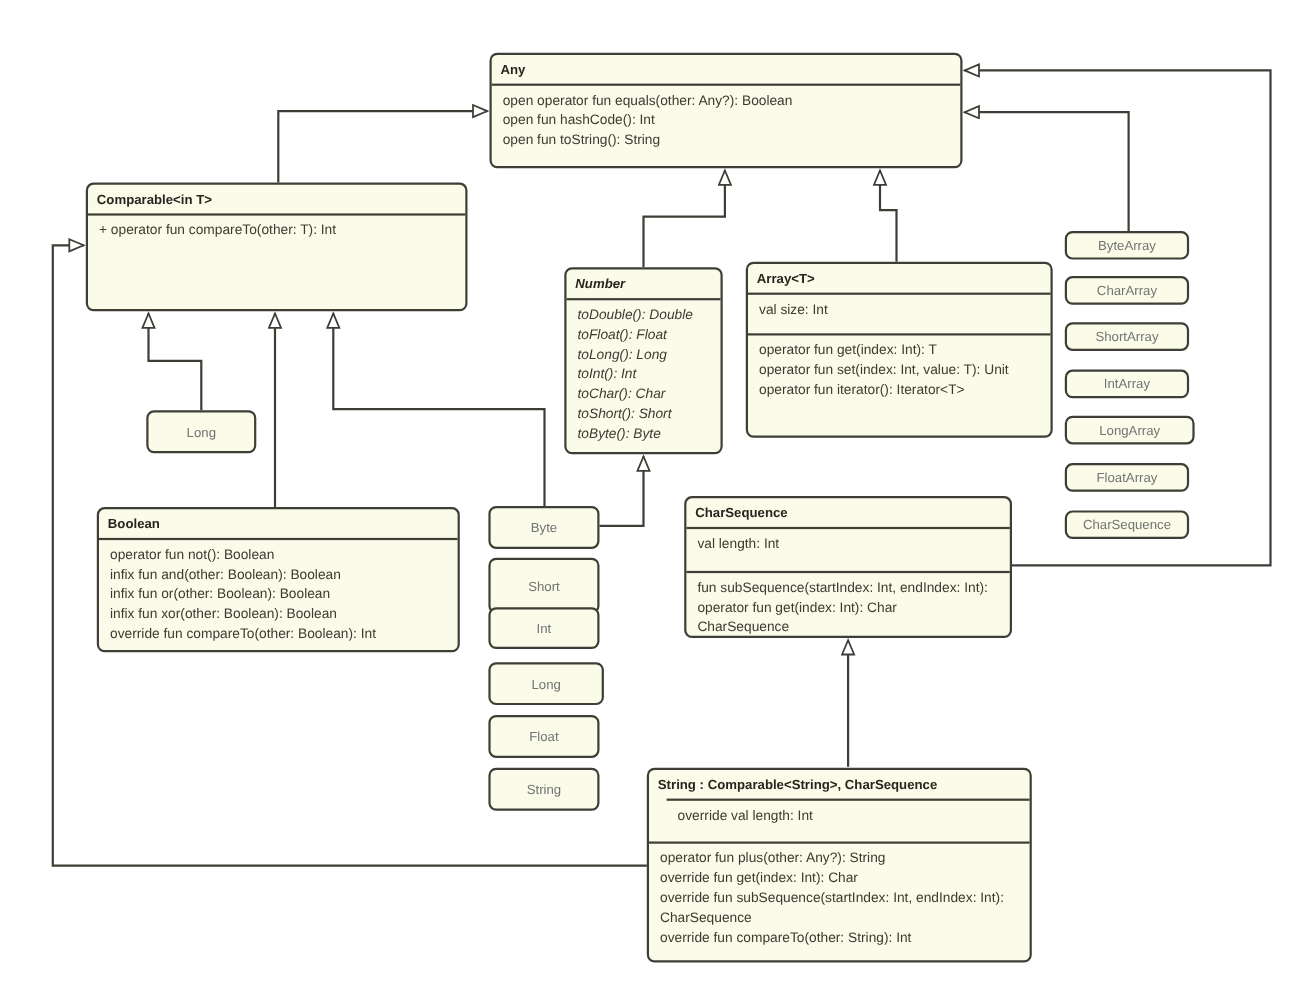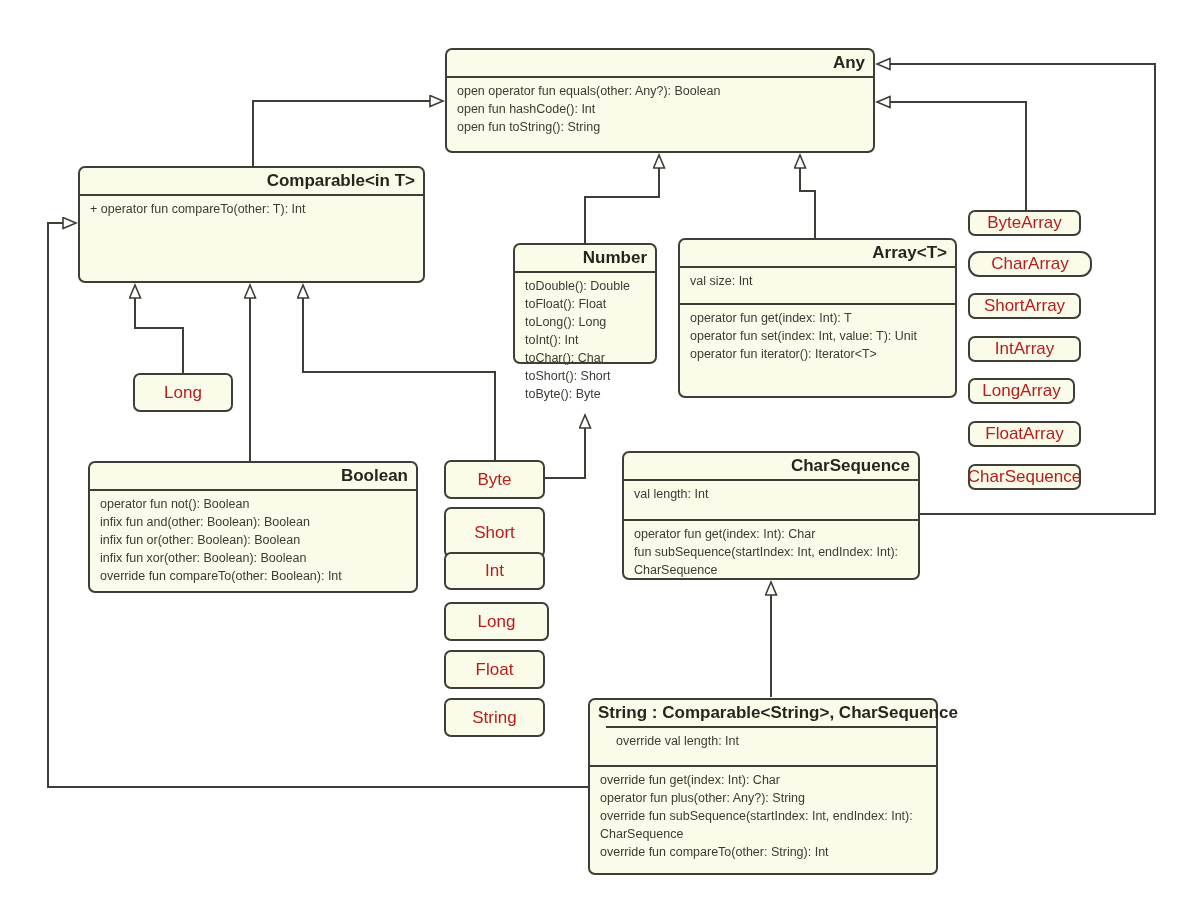--- a/index.html
+++ b/index.html
@@ -13,44 +13,44 @@
   #edges{position:absolute;left:0;top:0;width:1186px;height:908px;pointer-events:none;}
   .uml-box{
     position:absolute;
     box-sizing:border-box;
     background:#fbfbe9;
     border:2px solid #3e3e36;
     border-radius:7px;
     color:#3b3b32;
   }
   .uml-title{
-    font-size:17px;
+    font-size:12px;
     font-weight:bold;
     color:#26261f;
-    text-align:right;
+    text-align:left;
     line-height:16px;
     padding:5px 8px;
     white-space:nowrap;
   }
   .uml-section{
     border-top:2px solid #3e3e36;
     box-sizing:border-box;
     padding:4px 10px;
     font-size:12.5px;
     line-height:18px;
     white-space:nowrap;
   }
   .label-box{
     display:flex;
     align-items:center;
     justify-content:center;
   }
   .label-box .uml-title{
     font-weight:normal;
-    color:#b91c1c;
+    color:#737373;
     padding:0;
   }
 </style>
 </head>
 <body>
 
 <div id="canvas">
   <svg id="edges" width="1186" height="908" viewBox="0 0 1186 908" xmlns="http://www.w3.org/2000/svg">
     <defs>
       <marker id="arrow-tri" markerWidth="16" markerHeight="14" refX="14" refY="6.5" orient="auto" markerUnits="userSpaceOnUse">
@@ -76,21 +76,21 @@
         <div class="uml-line">open fun hashCode(): Int</div>
         <div class="uml-line">open fun toString(): String</div>
       </div>
     </div>
     <div class="uml-box" style="left: 78px; top: 166px; width: 347px; height: 117px;">
       <div class="uml-title">Comparable&lt;in T&gt;</div>
       <div class="uml-section">
         <div class="uml-line">+ operator fun compareTo(other: T): Int</div>
       </div>
     </div>
-    <div class="uml-box" style="left: 513px; top: 243px; width: 144px; height: 121px;">
+    <div class="uml-box" style="left: 513px; top: 243px; width: 144px; height: 170px; font-style: italic;">
       <div class="uml-title">Number</div>
       <div class="uml-section">
         <div class="uml-line">toDouble(): Double</div>
         <div class="uml-line">toFloat(): Float</div>
         <div class="uml-line">toLong(): Long</div>
         <div class="uml-line">toInt(): Int</div>
         <div class="uml-line">toChar(): Char</div>
         <div class="uml-line">toShort(): Short</div>
         <div class="uml-line">toByte(): Byte</div>
       </div>
@@ -115,33 +115,33 @@
         <div class="uml-line">infix fun xor(other: Boolean): Boolean</div>
         <div class="uml-line">override fun compareTo(other: Boolean): Int</div>
       </div>
     </div>
     <div class="uml-box" style="left: 622px; top: 451px; width: 298px; height: 129px;">
       <div class="uml-title">CharSequence</div>
       <div class="uml-section" style="height: 40px;">
         <div class="uml-line">val length: Int</div>
       </div>
       <div class="uml-section">
+        <div class="uml-line">fun subSequence(startIndex: Int, endIndex: Int):</div>
         <div class="uml-line">operator fun get(index: Int): Char</div>
-        <div class="uml-line">fun subSequence(startIndex: Int, endIndex: Int):</div>
         <div class="uml-line">CharSequence</div>
       </div>
     </div>
     <div class="uml-box" style="left: 588px; top: 698px; width: 350px; height: 177px;">
       <div class="uml-title">String : Comparable&lt;String&gt;, CharSequence</div>
       <div class="uml-section" style="height: 39px; margin-left: 16px;">
         <div class="uml-line">override val length: Int</div>
       </div>
       <div class="uml-section">
+        <div class="uml-line">operator fun plus(other: Any?): String</div>
         <div class="uml-line">override fun get(index: Int): Char</div>
-        <div class="uml-line">operator fun plus(other: Any?): String</div>
         <div class="uml-line">override fun subSequence(startIndex: Int, endIndex: Int):</div>
         <div class="uml-line">CharSequence</div>
         <div class="uml-line">override fun compareTo(other: String): Int</div>
       </div>
     </div>
     <div class="uml-box label-box" style="left: 133px; top: 373px; width: 100px; height: 39px;">
       <div class="uml-title">Long</div>
     </div>
     <div class="uml-box label-box" style="left: 444px; top: 460px; width: 101px; height: 39px;">
       <div class="uml-title">Byte</div>
@@ -157,30 +157,30 @@
     </div>
     <div class="uml-box label-box" style="left: 444px; top: 650px; width: 101px; height: 39px;">
       <div class="uml-title">Float</div>
     </div>
     <div class="uml-box label-box" style="left: 444px; top: 698px; width: 101px; height: 39px;">
       <div class="uml-title">String</div>
     </div>
     <div class="uml-box label-box" style="left: 968px; top: 210px; width: 113px; height: 26px;">
       <div class="uml-title">ByteArray</div>
     </div>
-    <div class="uml-box label-box" style="left: 968px; top: 251px; width: 124px; height: 26px; border-radius: 11px;">
+    <div class="uml-box label-box" style="left: 968px; top: 251px; width: 113px; height: 26px;">
       <div class="uml-title">CharArray</div>
     </div>
     <div class="uml-box label-box" style="left: 968px; top: 293px; width: 113px; height: 26px;">
       <div class="uml-title">ShortArray</div>
     </div>
     <div class="uml-box label-box" style="left: 968px; top: 336px; width: 113px; height: 26px;">
       <div class="uml-title">IntArray</div>
     </div>
-    <div class="uml-box label-box" style="left: 968px; top: 378px; width: 107px; height: 26px;">
+    <div class="uml-box label-box" style="left: 968px; top: 378px; width: 118px; height: 26px;">
       <div class="uml-title">LongArray</div>
     </div>
     <div class="uml-box label-box" style="left: 968px; top: 421px; width: 113px; height: 26px;">
       <div class="uml-title">FloatArray</div>
     </div>
     <div class="uml-box label-box" style="left: 968px; top: 464px; width: 113px; height: 26px;">
       <div class="uml-title">CharSequence</div>
     </div>
   </div>
 

